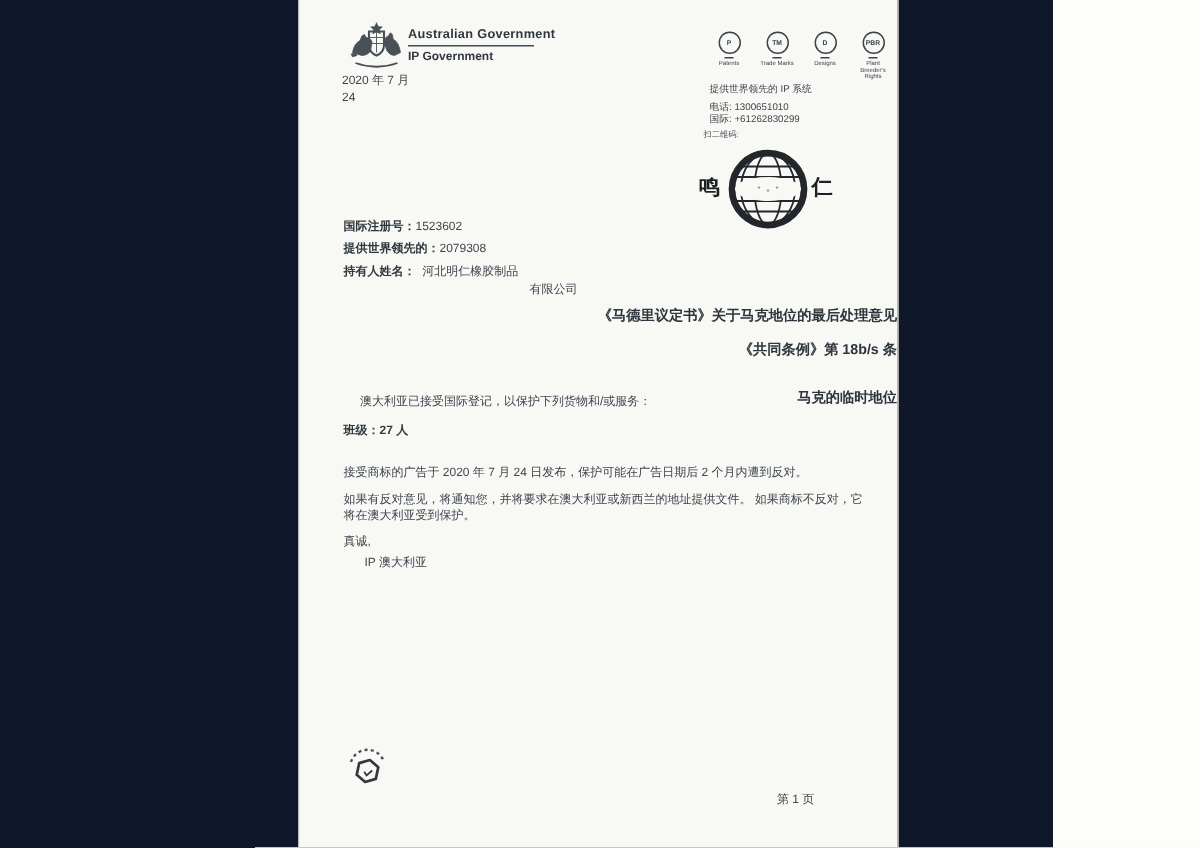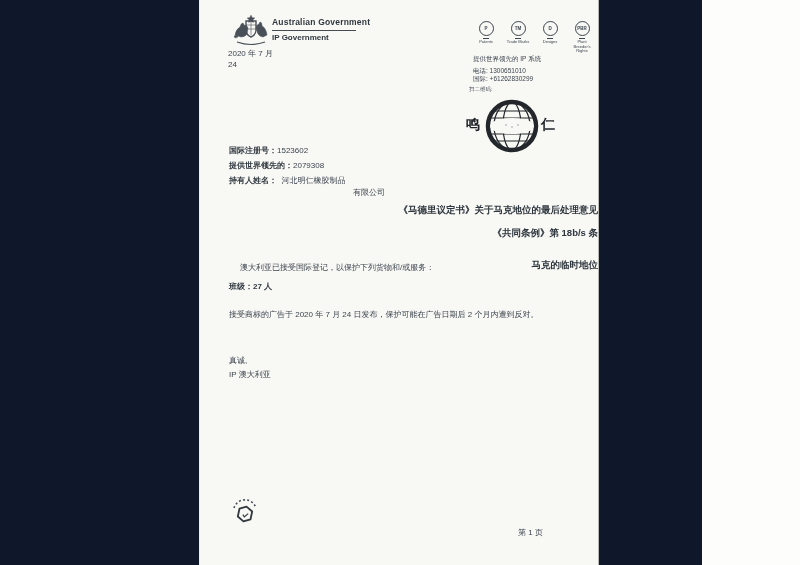--- a/index.html
+++ b/index.html
@@ -55,21 +55,21 @@
   .holder2{left:153px;top:187px;font-size:8px;color:#3d454e;}
   
   .title-line{left:0;width:398px;text-align:right;font-size:9.5px;font-weight:bold;color:#2e363d;white-space:nowrap;}
   
   .body-text{font-size:8px;color:#3d454e;line-height:11px;}
   .intro{left:40px;top:262px;white-space:nowrap;}
   .class-label{left:29px;top:281px;font-weight:bold;color:#30383f;}
   .goods{left:111px;top:281px;width:240px;}
   .para{left:29px;width:350px;}
   .closing{left:29px;top:355px;}
-  .signature{left:29px;top:369px;}
+  .signature{left:43px;top:369px;}
   
   .stamp{left:31px;top:495px;}
   
   .page-num{left:318px;top:527px;font-size:8px;color:#3d454e;}
 </style>
 </head>
 <body>
 
 <div class="canvas">
   <div class="page">
@@ -170,20 +170,21 @@
     </div>
     <div class="abs holder2">有限公司</div>
 
     <div class="abs title-line" style="top:204px;">《马德里议定书》关于马克地位的最后处理意见</div>
     <div class="abs title-line" style="top:231px;margin-top:28px;">马克的临时地位</div>
     <div class="abs title-line" style="top:227px;">《共同条例》第 18b/s 条</div>
 
     <div class="abs body-text intro">澳大利亚已接受国际登记，以保护下列货物和/或服务：</div>
     <div class="abs body-text class-label">班级：27 人</div>
     <div class="abs body-text para" style="top:309px;">接受商标的广告于 2020 年 7 月 24 日发布，保护可能在广告日期后 2 个月内遭到反对。</div>
+    <div class="abs body-text para" style="top:327px;">如果有反对意见，将通知您，并将要求在澳大利亚或新西兰的地址提供文件。 如果商标不反对，它将在澳大利亚受到保护。</div>
     <div class="abs body-text closing">真诚,</div>
     <div class="abs body-text signature">IP 澳大利亚</div>
 
     <div class="abs stamp">
       <svg width="28" height="30" viewBox="0 0 28 30">
         <path d="M3,13 A11.5,11.5 0 0 1 25,13" fill="none" stroke="#4a5058" stroke-width="1.6" stroke-dasharray="2 2.2"></path>
         <g transform="rotate(12 14 19)">
           <polygon points="14,11.5 20.5,15 20.5,23 14,26.5 7.5,23 7.5,15" fill="none" stroke="#33383d" stroke-width="1.8" stroke-linejoin="round"></polygon>
           <path d="M12,20 l2,2 3,-4" fill="none" stroke="#33383d" stroke-width="1.2"></path>
         </g>

